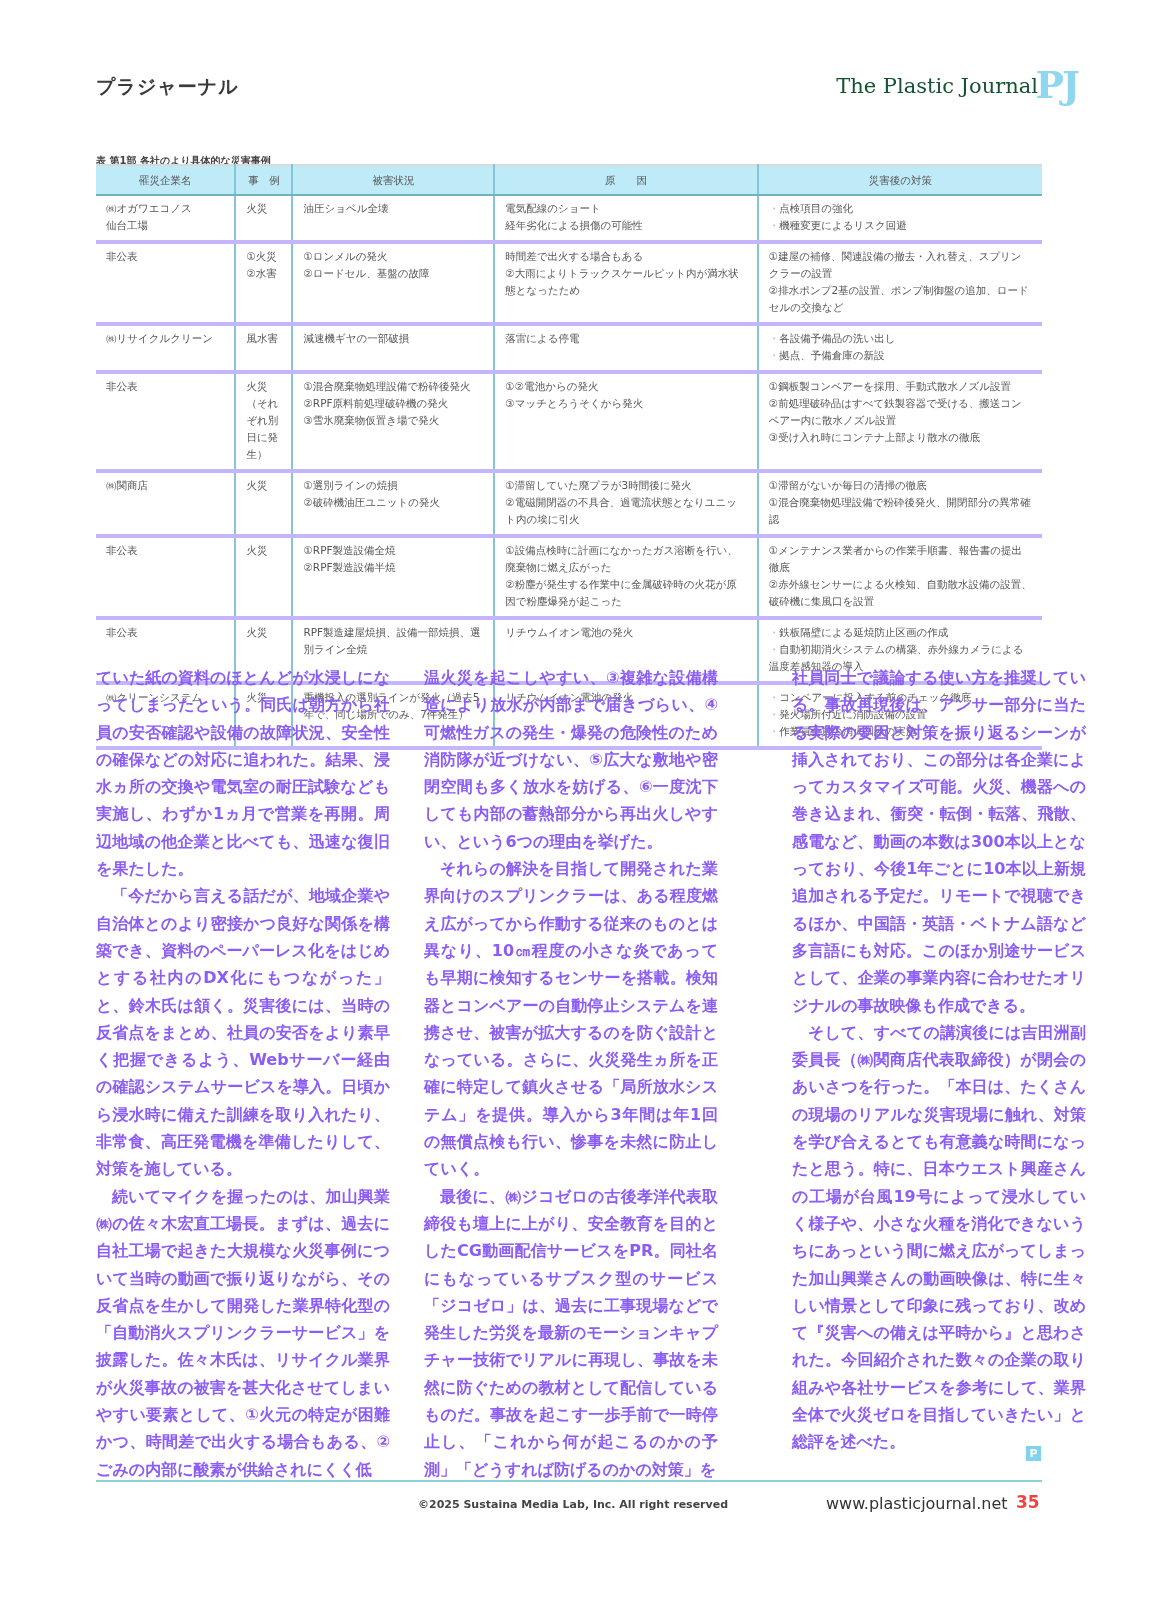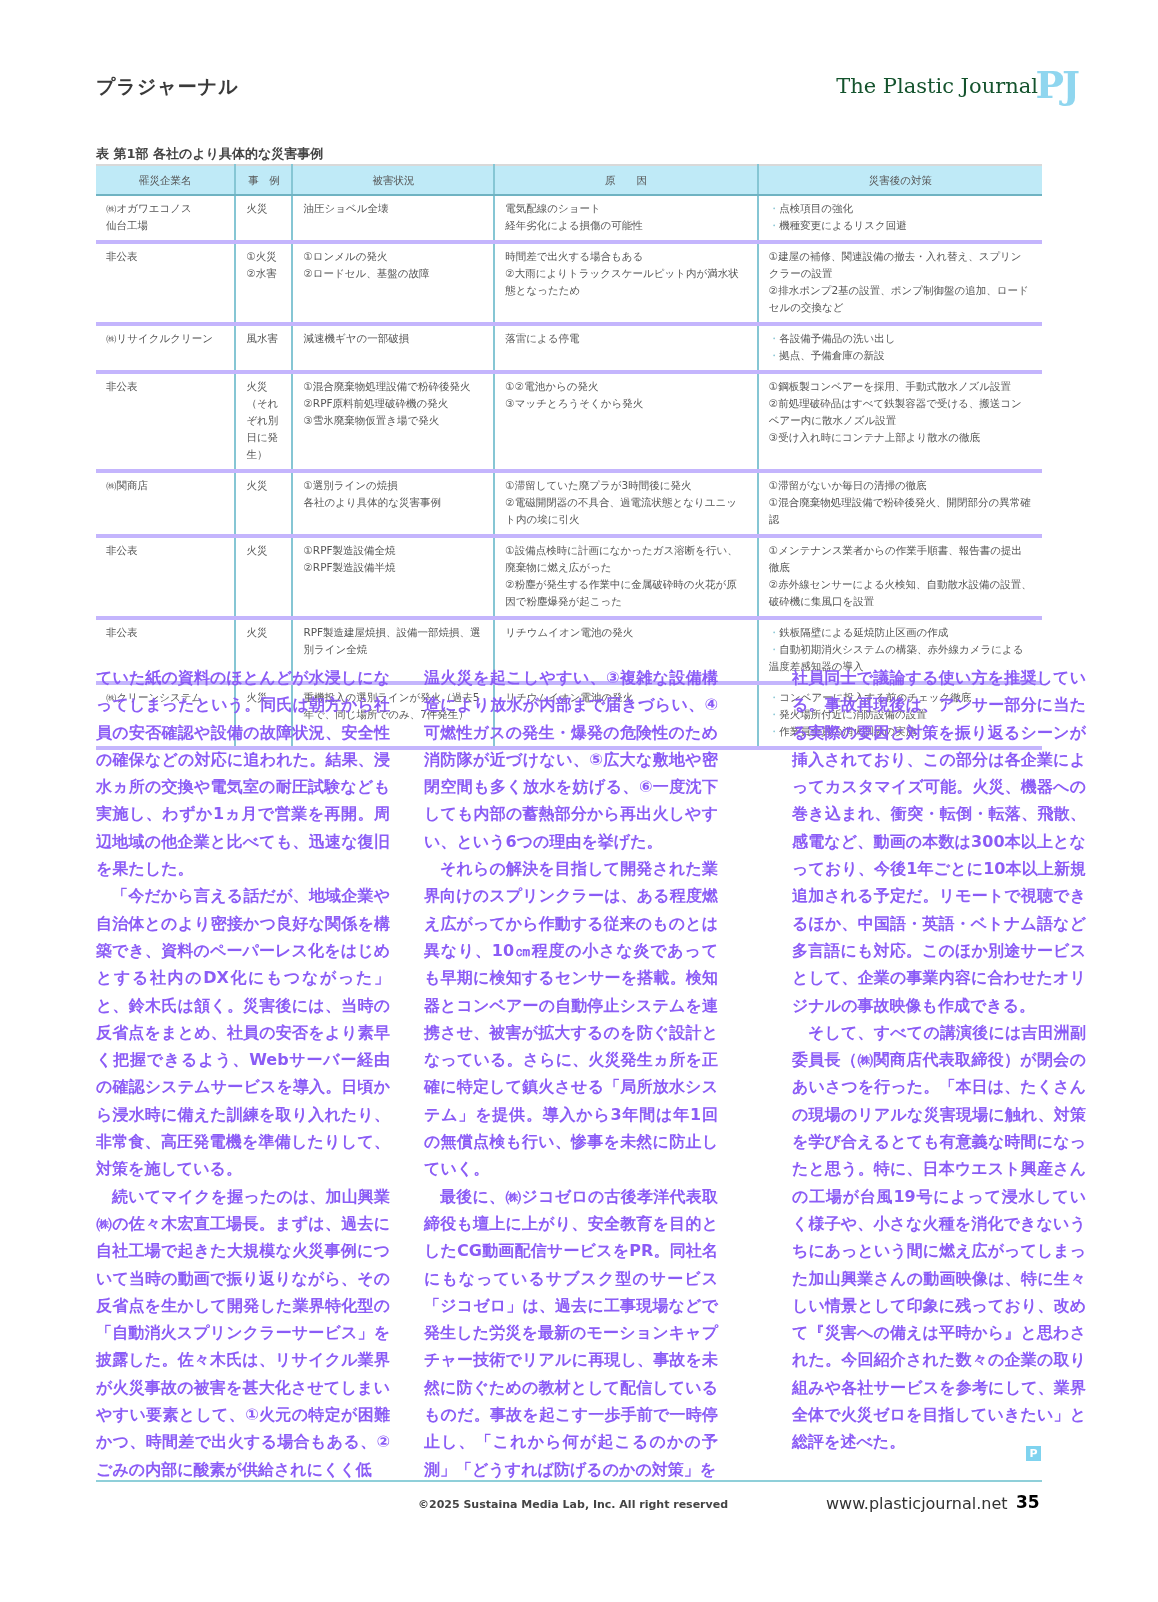--- a/index.html
+++ b/index.html
@@ -4,21 +4,21 @@
 <style>
   html, body { margin: 0; padding: 0; background: #ffffff; }
   body { width: 1158px; height: 1602px; position: relative; overflow: hidden;
          font-family: "DejaVu Sans", sans-serif; color: #2a2a2a; }
   .header-left { position: absolute; left: 96px; top: 74px; font-size: 19px; font-weight: bold;
                  color: #3a3a3a; letter-spacing: 1px; }
   .header-right { position: absolute; right: 120px; top: 74px; font-family: "DejaVu Serif", serif;
                   font-size: 21px; color: #14532d; }
   .pj-logo { position: absolute; right: 80px; top: 62px; font-family: "DejaVu Serif", serif;
              font-weight: bold; font-size: 38px; color: #8fd6ef; letter-spacing: -2px; }
-  .table-title { position: absolute; left: 96px; top: 145px; font-size: 13px; color: #444;
+  .table-title { position: absolute; left: 96px; top: 154px; font-size: 10px; color: #444;
                  font-weight: bold; }
   table.cases { position: absolute; left: 96px; top: 164px; width: 946px; border-collapse: collapse;
                 font-size: 10.5px; line-height: 17px; color: #555; }
   table.cases th { background: #bfeaf7; font-weight: normal; color: #555; height: 26px;
                    border-left: 2px solid #86c6d4; border-right: 2px solid #86c6d4;
                    border-bottom: 2px solid #6fb3c2; border-top: 2px solid #d9d9d9; }
   table.cases td { vertical-align: top; padding: 4px 10px 6px 10px;
                    border-left: 2px solid #86c6d4; border-right: 2px solid #86c6d4;
                    border-bottom: 4px solid #c4b5fd; }
   table.cases th:first-child, table.cases td:first-child { border-left: none; }
@@ -32,21 +32,21 @@
                font-weight: bold; color: #8b5cf6; text-align: justify; }
   .col1 { left: 96px; } .col2 { left: 424px; } .col3 { left: 752px; margin-left: 40px; }
   .body-text p { margin: 0; }
   .body-text p.indent { text-indent: 1em; }
   .end-mark { display: inline-block; background: #7fd3ef; color: #fff; font-size: 11px;
               width: 15px; height: 15px; line-height: 15px; text-align: center; font-weight: bold;
               position: absolute; left: 1026px; top: 1446px; }
   .footer-rule { position: absolute; left: 96px; top: 1480px; width: 946px; height: 2px; background: #8fcfd9; }
   .copyright { position: absolute; left: 418px; top: 1498px; font-size: 11px; color: #444; font-weight: bold; }
   .site-url { position: absolute; left: 826px; top: 1494px; font-size: 16px; color: #333; font-weight: normal; }
-  .page-num { position: absolute; left: 1016px; top: 1492px; font-size: 17px; color: #000000; font-weight: bold; }
+  .page-num { position: absolute; left: 1016px; top: 1492px; font-size: 17px; color: #ef4444; font-weight: bold; }
 </style>
 </head>
 <body>
 
 <div class="header-left">プラジャーナル</div>
 <div class="header-right">The Plastic Journal</div>
 <div class="pj-logo">PJ</div>
 
 <div class="table-title">表 第1部 各社のより具体的な災害事例</div>
 
@@ -144,21 +144,21 @@
       </tr>
       <tr>
         <td>
           <span class="cell-line">㈱関商店</span>
         </td>
         <td>
           <span class="cell-line">火災</span>
         </td>
         <td>
           <span class="cell-line">①選別ラインの焼損</span>
-          <span class="cell-line">各社のより具体的な災害事例</span>
+          <span class="cell-line">②破砕機油圧ユニットの発火</span>
         </td>
         <td>
           <span class="cell-line">①滞留していた廃プラが3時間後に発火</span>
           <span class="cell-line">②電磁開閉器の不具合、過電流状態となりユニット内の埃に引火</span>
         </td>
         <td>
           <span class="cell-line">①滞留がないか毎日の清掃の徹底</span>
           <span class="cell-line">①混合廃棄物処理設備で粉砕後発火、開閉部分の異常確認</span>
         </td>
       </tr>

